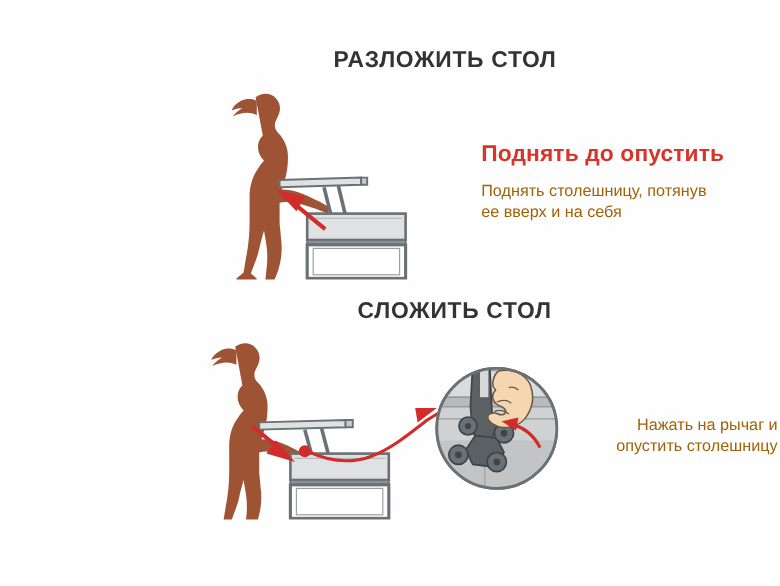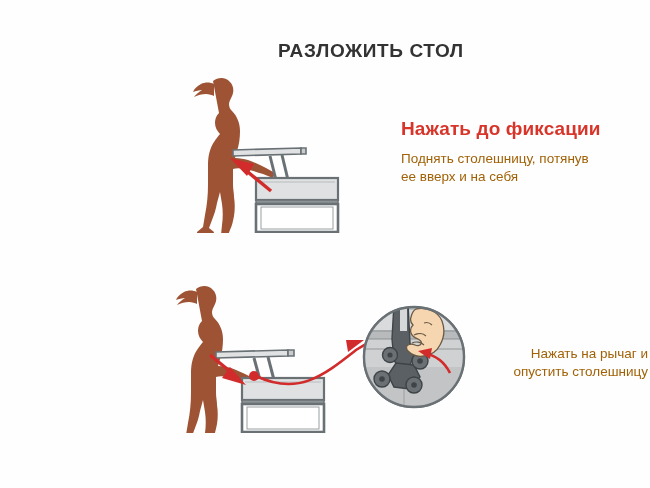--- a/index.html
+++ b/index.html
@@ -152,25 +152,26 @@
       <rect x="98" y="136" width="82" height="28" fill="#ffffff" stroke="#6a7175" stroke-width="2.6"></rect>
       <rect x="103" y="139" width="72" height="22" fill="#ffffff" stroke="#9aa0a2" stroke-width="1"></rect>
     </g>
 
     <g>
       <line x1="113" y1="123" x2="85" y2="100" stroke="#d22b2b" stroke-width="3.4"></line>
       <polygon points="72,90 96,96 89,108" fill="#d22b2b"></polygon>
     </g>
   </svg>
 
-  <div class="callout-title">Нажать  до фиксации</div>
+  <div class="callout-title">Поднять  до опустить</div>
 
   <div class="body-text" id="desc-unfold">Поднять столешницу, потянув
 ее вверх и на себя</div>
 
+  <div class="section-heading" id="heading-fold">СЛОЖИТЬ СТОЛ</div>
 
   <svg class="illustration" id="scene-fold" width="320" height="155" viewBox="0 0 320 155">
 
     <g>
       <path fill="#9e5334" d="
         M48,11
         c5,-4 13,-4 17,1
         c4,4 4,10 2,14
         c-1,3 -3,5 -3,8
         c0,3 1,5 3,7

